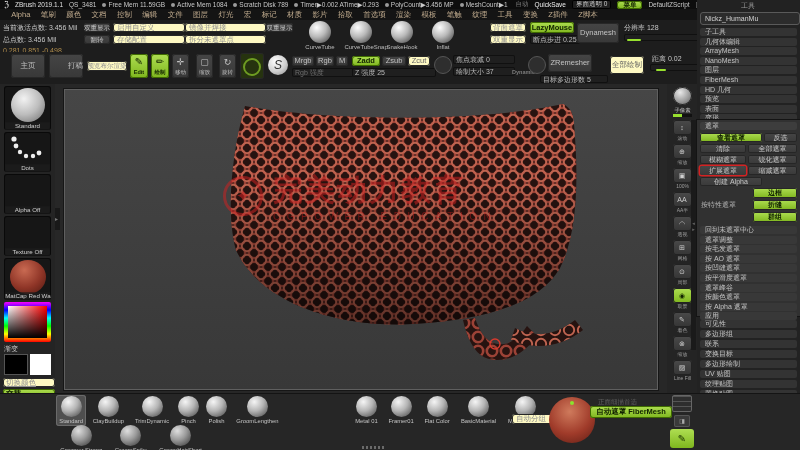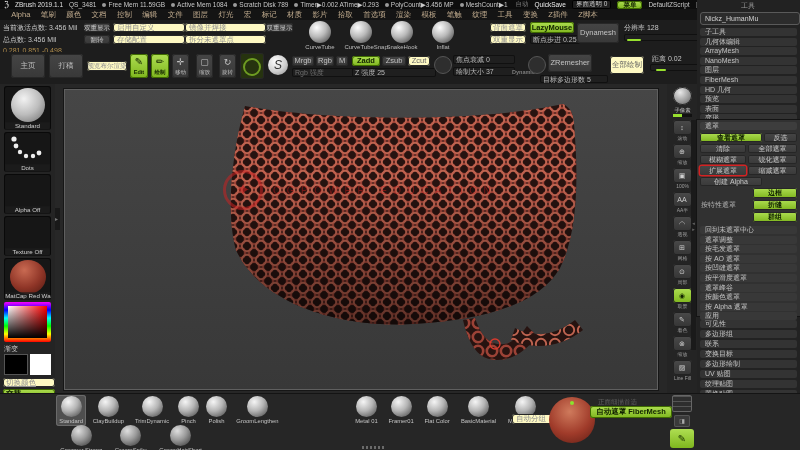--- a/index.html
+++ b/index.html
@@ -163,21 +163,21 @@
   <div class="b dark" style="left:490px;top:35px;width:36px;height:9px;line-height:9px;">双重显示</div>
   <div class="sl" style="left:530px;top:35px;width:44px;height:9px;">断点步进 0.25</div>
   <div class="b" style="left:577px;top:23px;width:42px;height:20px;line-height:20px;">Dynamesh</div>
   <div class="abs lbl7" style="left:624px;top:23px;">分辨率 128</div>
   <div class="sl" style="left:624px;top:34px;width:70px;height:7px;">
       <i style="left:3px;width:14px;"></i>
     </div>
 
   <div class="abs" style="left:0;top:52px;width:800px;height:32px;background:#1d1d1d;">
     <div class="b" style="left:11px;top:2px;width:34px;height:24px;line-height:24px;">主页</div>
-    <div class="b" style="left:49px;top:2px;width:34px;height:24px;line-height:24px;">打稿</div>
+    <div class="b" style="left:49px;top:2px;width:34px;height:24px;line-height:24px;text-align:right;">打稿</div>
     <div class="b dark" style="left:87px;top:9px;width:40px;height:10px;line-height:10px;font-size:6.5px;">预览布尔渲染</div>
     <div class="b green" style="left:130px;top:2px;width:18px;height:24px;">
       <span style="display:block;font-size:10px;line-height:16px;">✎</span>
       <span style="font-size:5.5px;line-height:5px;display:block;">Edit</span>
     </div>
     <div class="b green" style="left:151px;top:2px;width:18px;height:24px;">
       <span style="display:block;font-size:10px;line-height:16px;">✏</span>
       <span style="font-size:5.5px;line-height:5px;display:block;">绘制</span>
     </div>
     <div class="b" style="left:172px;top:2px;width:17px;height:24px;">
@@ -286,20 +286,21 @@
         <use href="#strand1" fill="#271310"></use>
         <use href="#strand1" fill="url(#pr1)"></use>
         <use href="#strand2" fill="#271310"></use>
         <use href="#strand2" fill="url(#pr2)"></use>
         <circle cx="332" cy="252" r="5" fill="none" stroke="#d83a2e" stroke-width="1.4"></circle>
       </g>
     </svg>
     <div id="watermark">
       <div id="wm-logo">✦</div>
       <div>
+        <div id="wm-title">完美动力教育</div>
         <div id="wm-sub">CGPOWER EDUCATION</div>
       </div>
     </div>
     <div style="position:absolute;left:0;top:124px;width:5px;height:22px;background:#191919;color:#777;font-size:6px;line-height:22px;">▸</div>
   </div>
 
   <div id="rightshelf">
     <div class="rsbtn">
       <div class="ic" style="border-radius:50%;height:18px;line-height:18px;background:radial-gradient(circle at 38% 30%,#e8e8e8,#9a9a9a 55%,#4c4c4c);"></div>
     </div>

